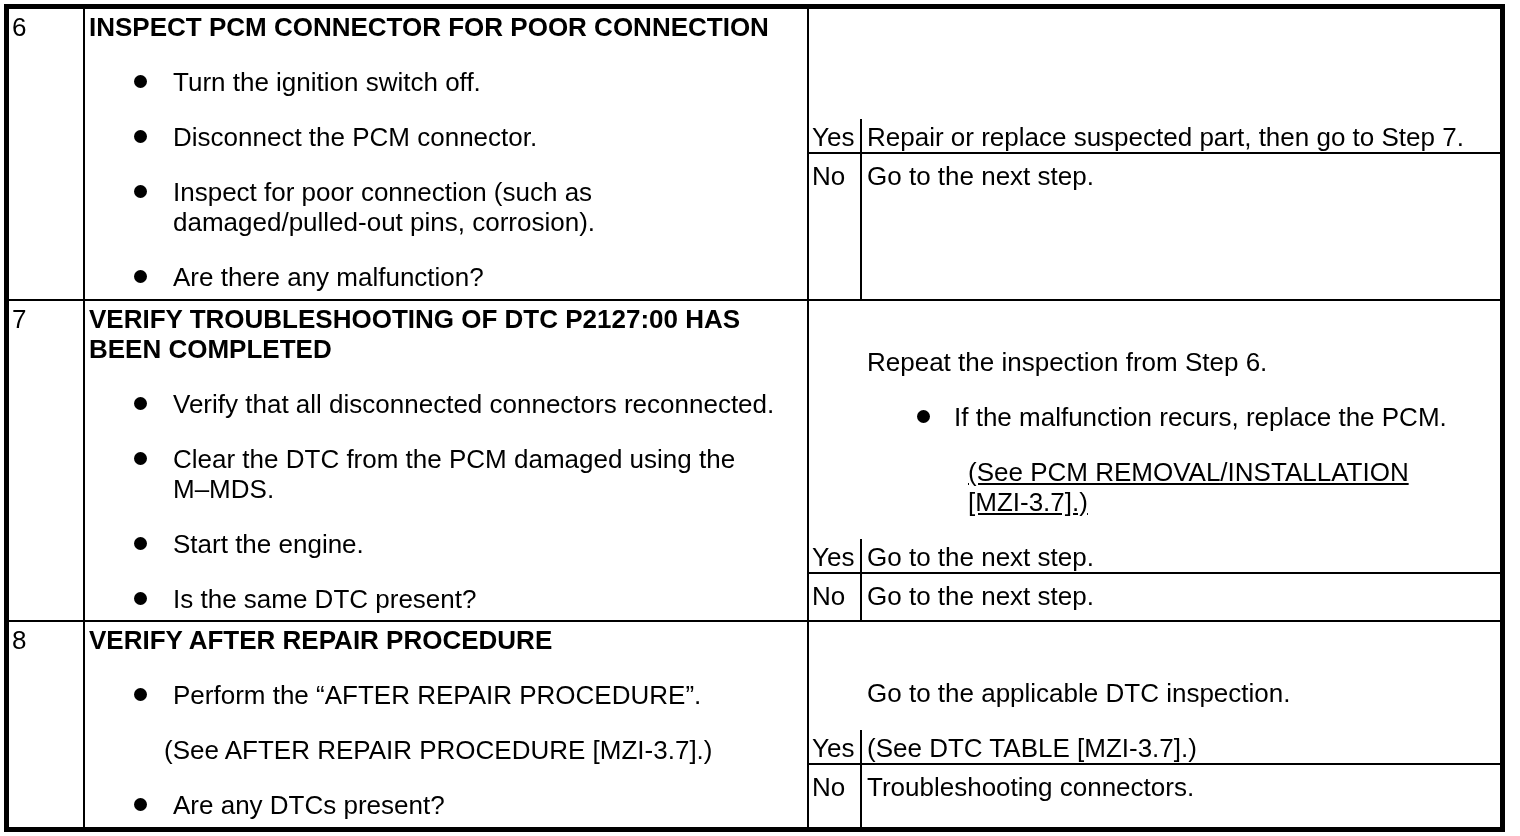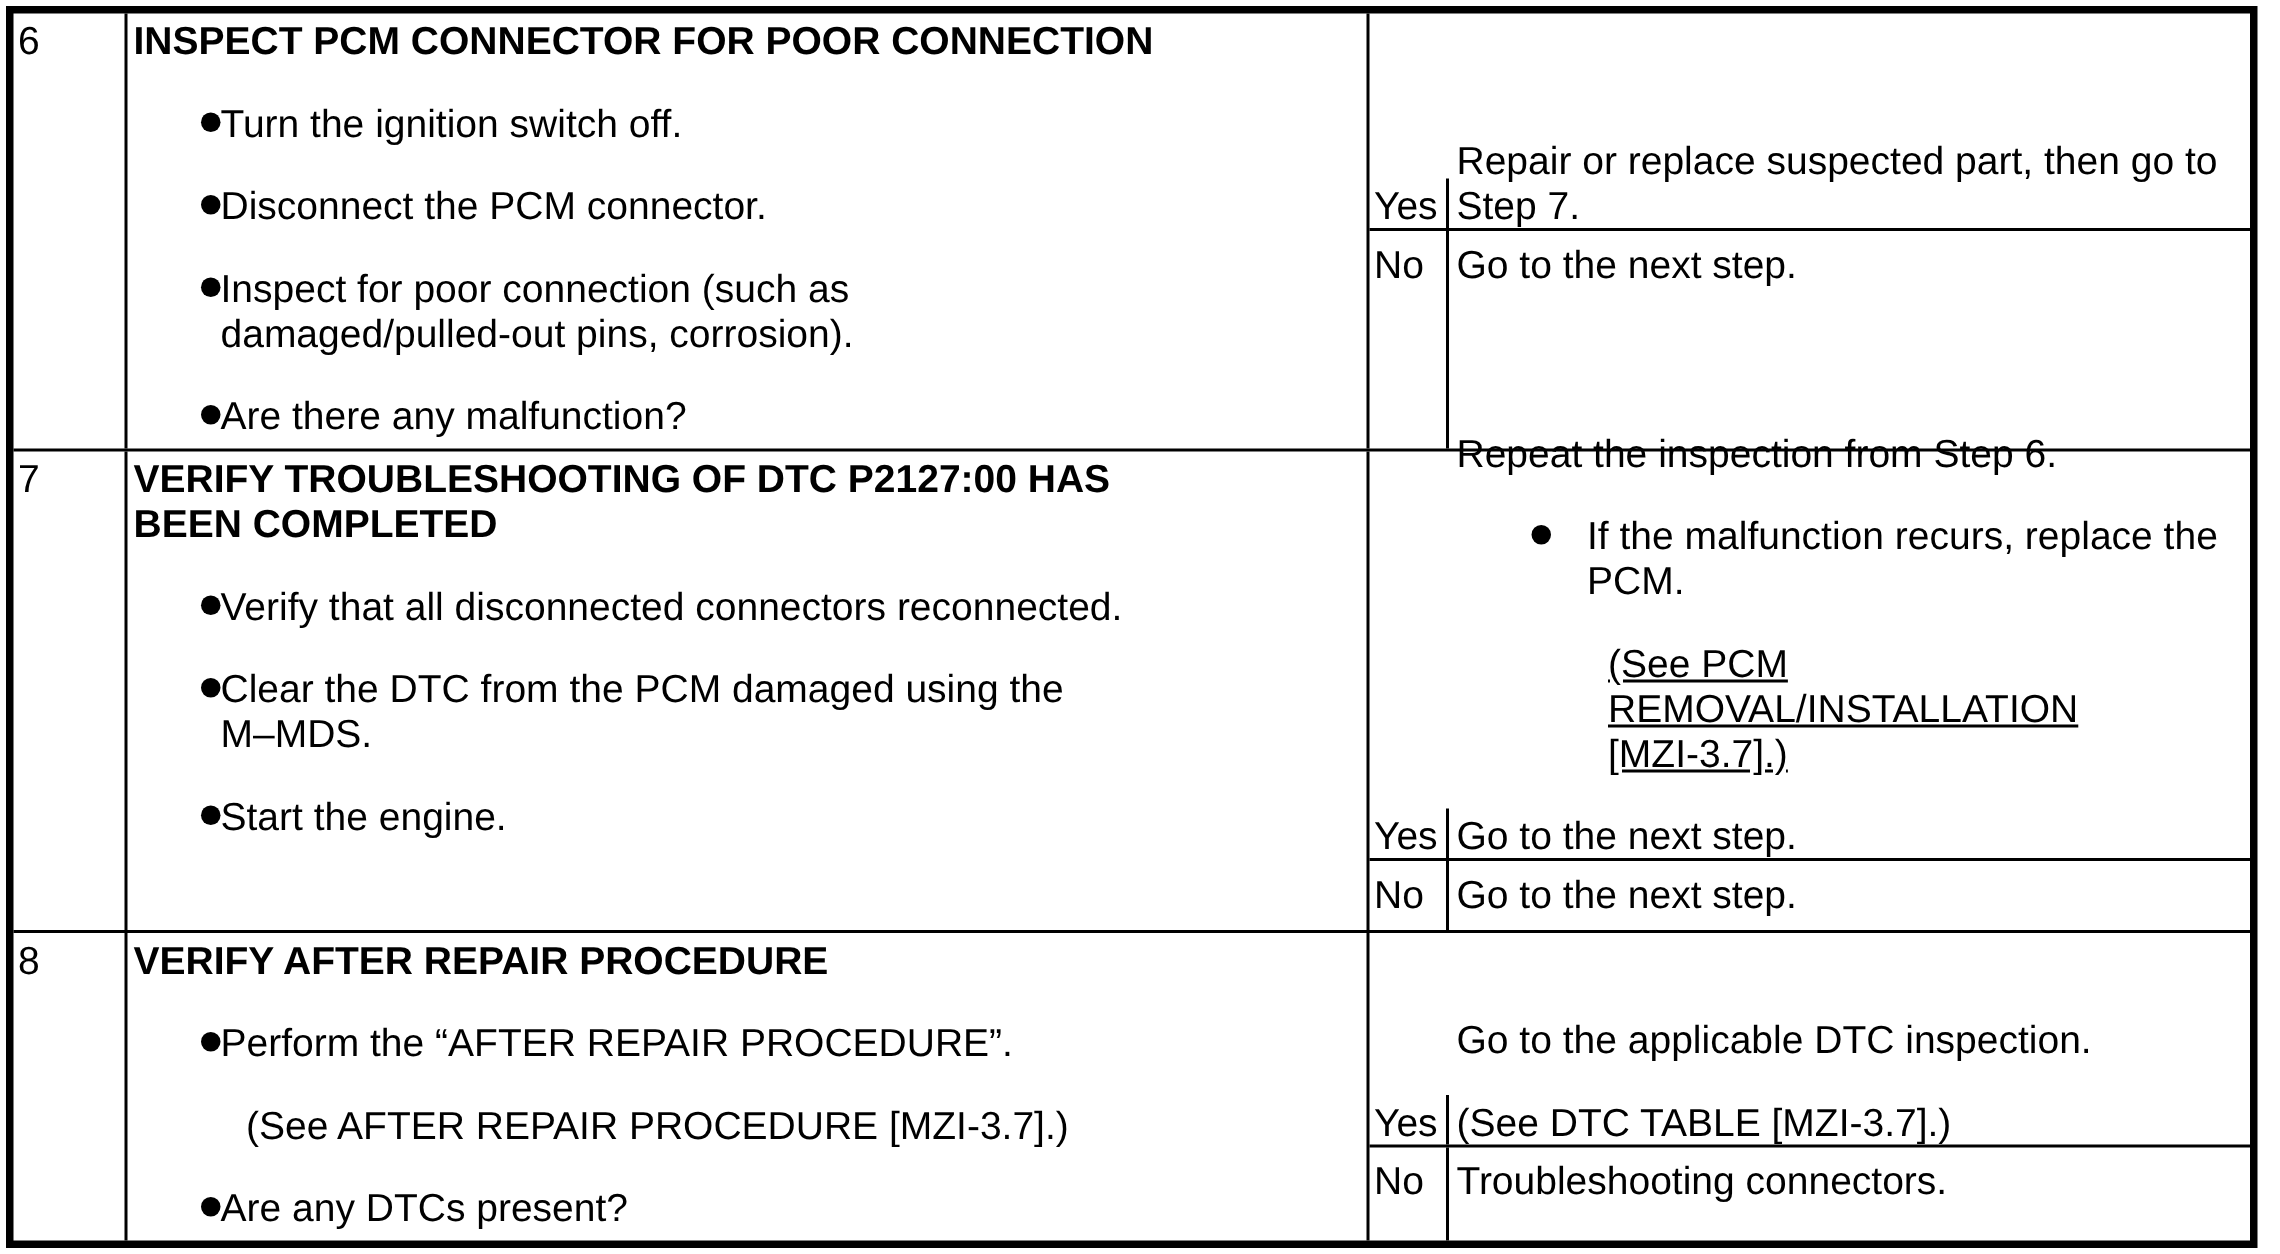--- a/index.html
+++ b/index.html
@@ -19,21 +19,21 @@
     display:flex; flex-direction:column;
     background:#fff;
   }
 
   .trow { display:flex; border-bottom:2px solid #000; }
   .trow.r6 { height:292px; }
   .trow.r7 { height:321px; }
   .trow.r8 { flex:1; border-bottom:none; }
 
   .c1 { width:76px;  border-right:2px solid #000; padding:3px 2px 0 3px; }
-  .c2 { width:828px; border-right:2px solid #000; padding:3px 6px 0 4px; overflow:hidden; }
+  .c2 { width:724px; border-right:2px solid #000; padding:3px 6px 0 4px; overflow:hidden; }
   .cright { flex:1; display:flex; flex-direction:column; }
 
   .sub { display:flex; }
   .sub.divided { border-bottom:2px solid #000;align-items:flex-end; }
   .r6 .sub.divided { height:145px; }
   .r7 .sub.divided { height:273px; }
   .r8 .sub.divided { height:143px; }
   .sub.rest { flex:1; }
 
   .c3 { width:53px; border-right:2px solid #000; padding:3px 0 0 3px; }
@@ -44,21 +44,21 @@
 
   .title { font-weight:bold; white-space:pre-line; }
   .para  { white-space:pre-line; }
 
   .bullet { display:flex; margin-left:45px; }
   .c4 .bullet { margin-left:50px; }
   .dot {
     flex:0 0 13px; width:13px; height:13px;
     border-radius:50%; background:#000; margin-top:8px;
   }
-  .btxt { margin-left:0; white-space:pre-line; }
+  .btxt { margin-left:26px; white-space:pre-line; }
   .c4 .btxt { margin-left:24px; }
 
   .ref-indent { margin-left:75px; white-space:pre-line; }
   .c4 .ref-indent { margin-left:101px;text-decoration:underline; }
 </style>
 </head>
 <body>
 
 <div class="ts-table">
 
@@ -118,20 +118,24 @@
         <span class="btxt">Verify that all disconnected connectors reconnected.</span>
       </div>
       <div class="bullet">
         <span class="dot"></span>
         <span class="btxt">Clear the DTC from the PCM damaged using the
 M–MDS.</span>
       </div>
       <div class="bullet">
         <span class="dot"></span>
         <span class="btxt">Start the engine.</span>
+      </div>
+      <div class="bullet">
+        <span class="dot"></span>
+        <span class="btxt">Is the same DTC present?</span>
       </div>
     </div>
     <div class="cright">
       <div class="sub divided">
         <div class="c3">
           <div class="para">Yes</div>
         </div>
         <div class="c4">
           <div class="para">Repeat the inspection from Step 6.</div>
           <div class="bullet">

